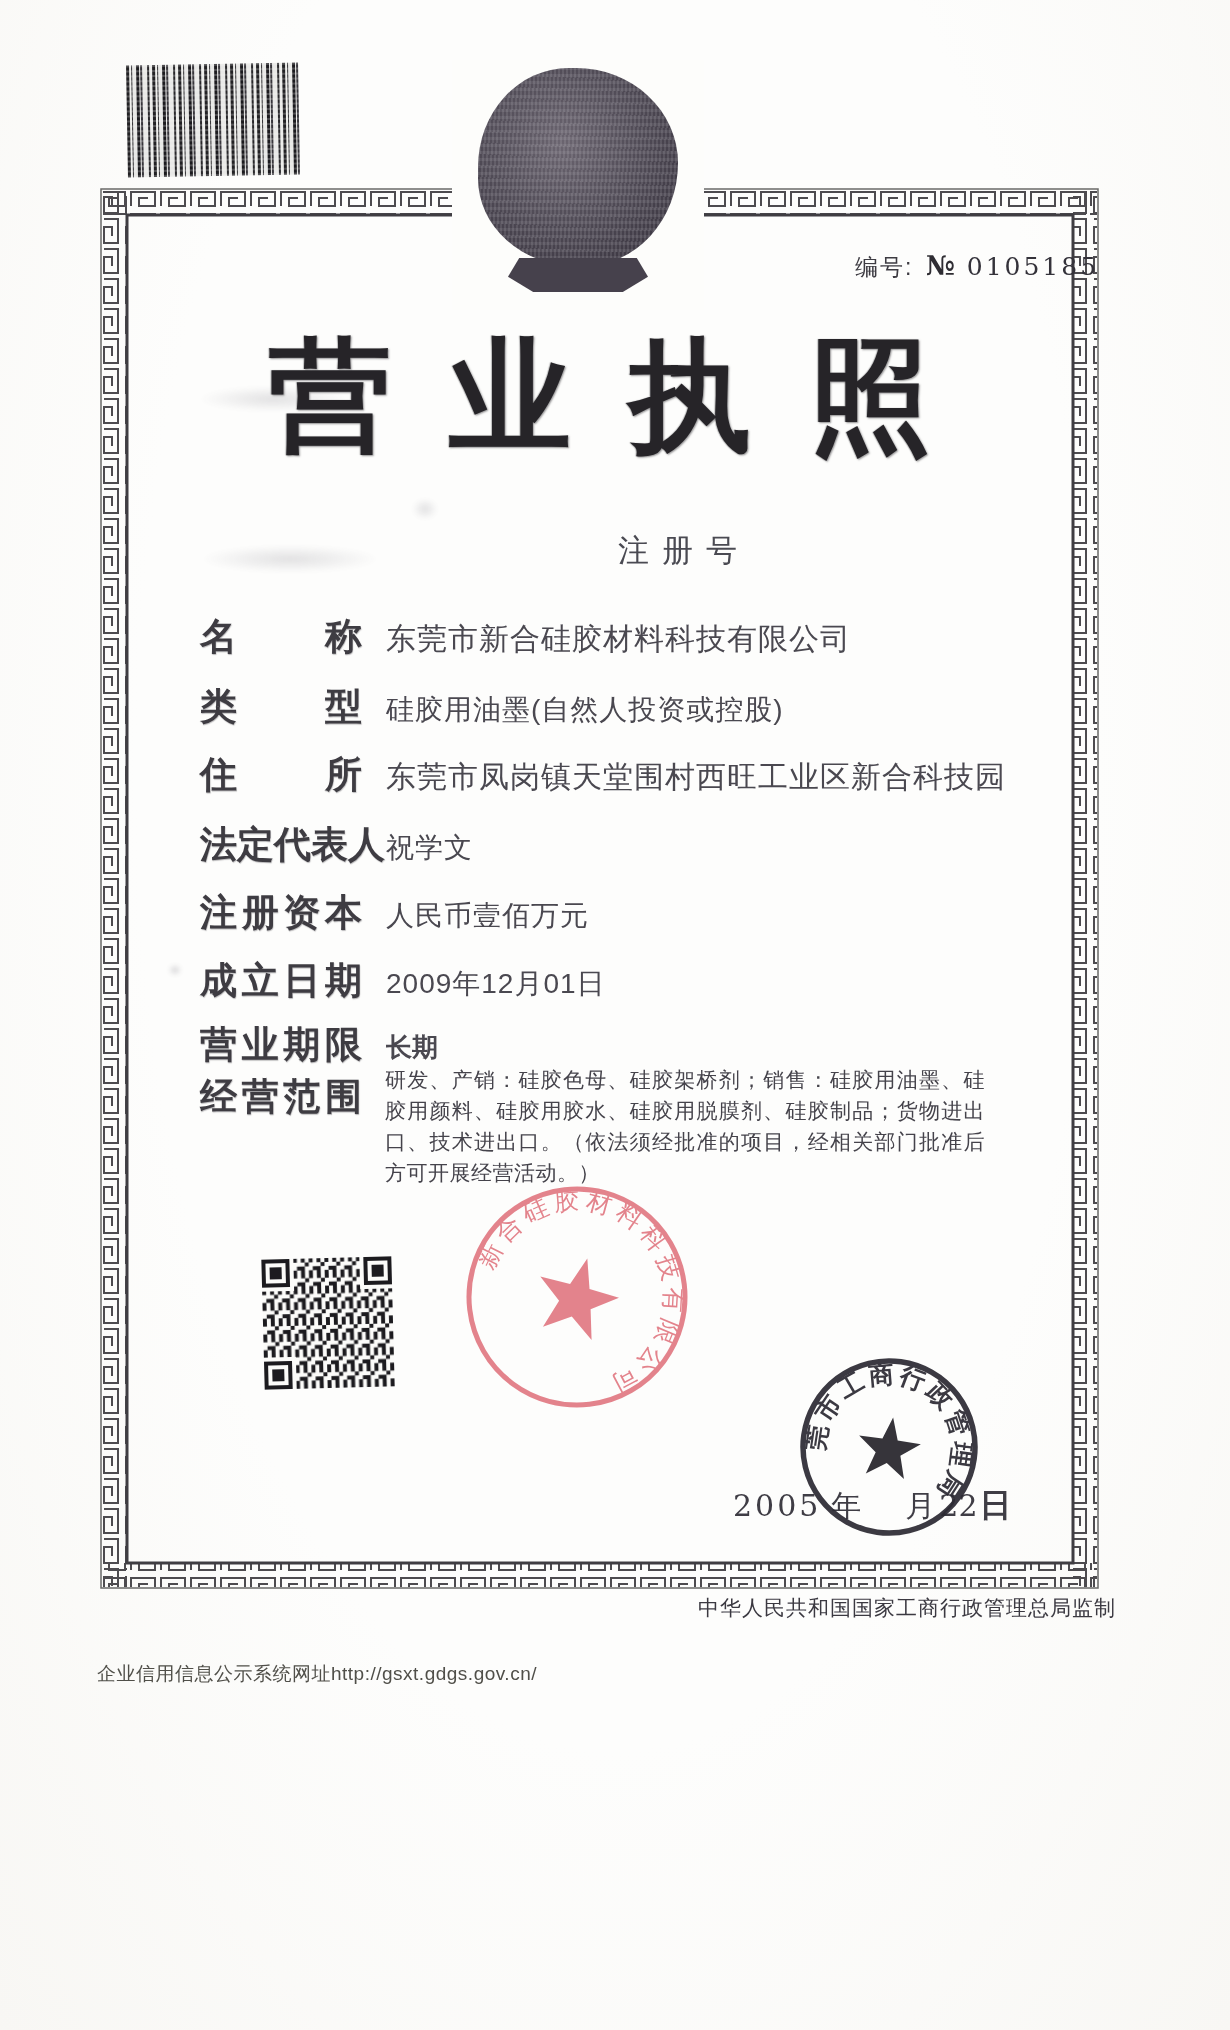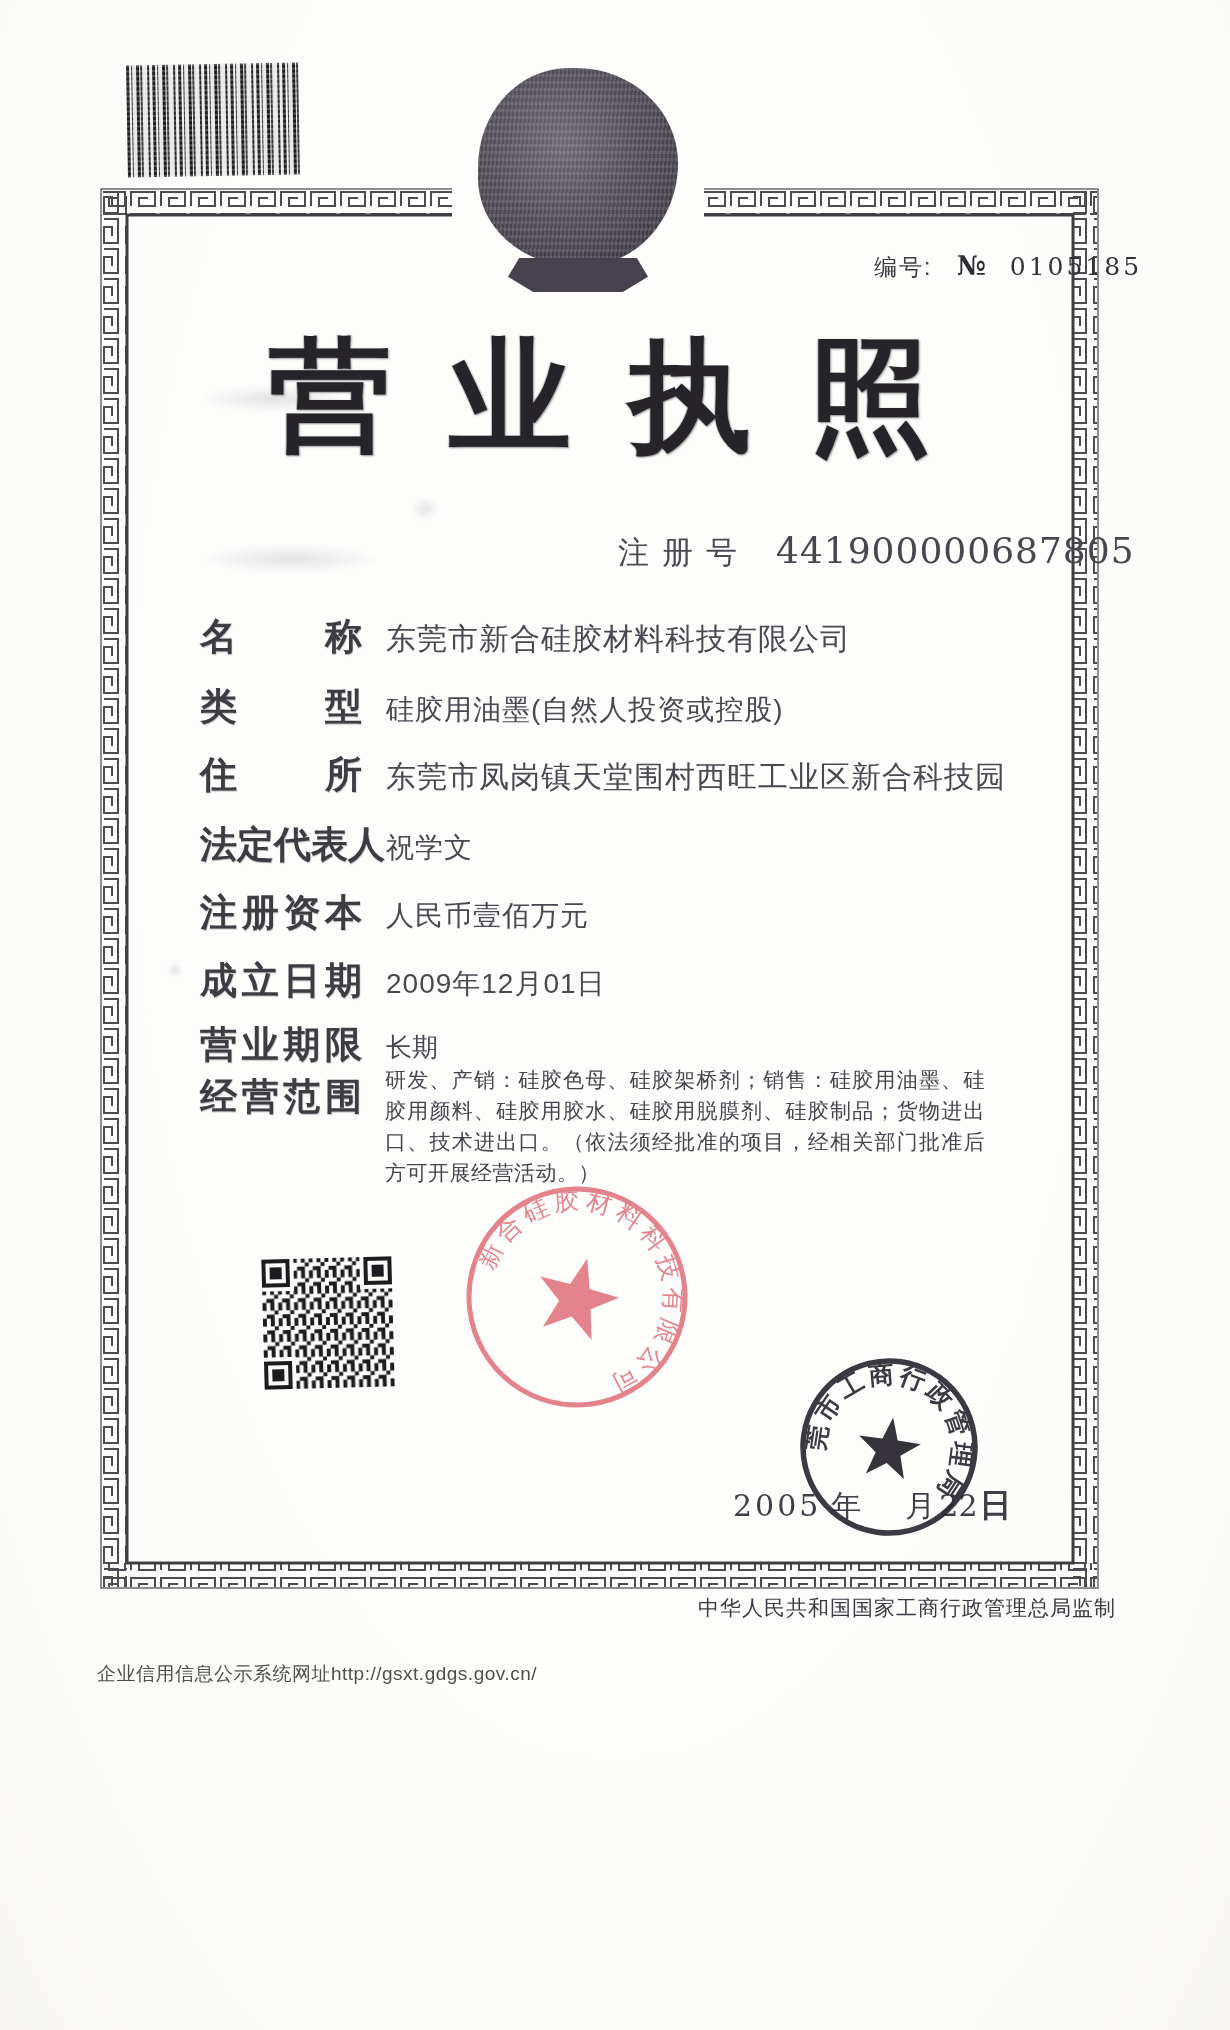--- a/index.html
+++ b/index.html
@@ -19,41 +19,41 @@
     background:
       repeating-linear-gradient(95deg, rgba(247,247,250,.10) 0 2px, rgba(0,0,0,0) 2px 4px),
       repeating-linear-gradient(0deg, rgba(235,235,240,.09) 0 3px, rgba(0,0,0,0) 3px 7px),
       radial-gradient(circle at 42% 38%, #6b6570 0%, #514c57 45%, #403b46 75%, #37323c 100%);
     filter:blur(.5px);}
   .emblem-base{position:absolute;left:56px;top:198px;width:140px;height:34px;background:#46414c;
     clip-path:polygon(8% 0,92% 0,100% 55%,82% 100%,18% 100%,0 55%);
     filter:blur(.6px);}
 
   
-  .serial{position:absolute;left:874px;top:250px;display:flex;align-items:baseline;gap:24px;z-index:4;}
+  .serial{position:absolute;left:855px;top:250px;display:flex;align-items:baseline;gap:12px;z-index:4;}
   .serial .lab{font-size:23px;color:#3d3b42;letter-spacing:2px;}
   .serial .sym{font-size:27px;font-weight:bold;font-family:"DejaVu Serif",serif;color:#2e2c32;}
   .serial .num{font-size:25px;font-family:"DejaVu Serif",serif;letter-spacing:3px;color:#34323a;}
 
   .title{position:absolute;left:105px;top:316px;width:990px;display:flex;justify-content:center;gap:58px;
     font-size:122px;font-weight:900;color:#262428;z-index:4;
     text-shadow:1px 1px 2px rgba(40,38,42,.5), -1px 0 1px rgba(40,38,42,.28);filter:blur(.4px);}
 
   .regline{position:absolute;left:618px;top:530px;display:flex;align-items:baseline;gap:26px;z-index:4;}
   .regline .lab{font-size:31px;letter-spacing:13px;color:#4a4a52;}
   .regline .num{font-size:36px;font-family:"DejaVu Serif",serif;letter-spacing:1px;color:#474750;}
 
   
   .row{position:absolute;left:200px;width:840px;display:flex;align-items:center;gap:24px;z-index:4;}
   .jlabel{display:flex;justify-content:space-between;width:162px;font-size:37px;font-weight:600;color:#3e3c42;
     text-shadow:.5px .5px 1px rgba(60,58,64,.35);flex:none;}
   .val{margin-top:5px;color:#4a4850;}
   .v-lg{font-size:30px;letter-spacing:1px;}
   .v-md{font-size:28px;letter-spacing:1px;}
-  .v-sm{font-size:26px;}
+  .v-sm{font-size:26px;font-weight:bold;}
   .scope-label{position:absolute;left:200px;top:1072px;z-index:4;}
   .scope-text{position:absolute;left:385px;top:1064px;width:600px;font-size:21px;line-height:31px;
     color:#45434b;text-align:justify;z-index:4;letter-spacing:.5px;}
 
   
   .qr{position:absolute;left:263px;top:1258px;width:130px;height:130px;transform:rotate(-1.5deg);filter:blur(.3px);z-index:4;}
 
   
   .company-seal{position:absolute;left:452px;top:1172px;width:250px;height:250px;z-index:6;filter:blur(.4px);}
   .registry-stamp{position:absolute;left:794px;top:1352px;width:190px;height:190px;z-index:7;filter:blur(.3px);}
@@ -126,21 +126,20 @@
 
   <div class="title">
       <span>营</span>
       <span>业</span>
       <span>执</span>
       <span>照</span>
     </div>
 
   <div class="regline">
     <span class="lab">注册号</span>
-    <span class="num">441900000687805</span>
   </div>
 
   <div class="row" style="top:612px">
     <span class="jlabel">
         <span>名</span>
         <span>称</span>
       </span>
     <span class="val v-lg">东莞市新合硅胶材料科技有限公司</span>
   </div>
   <div class="row" style="top:682px">

